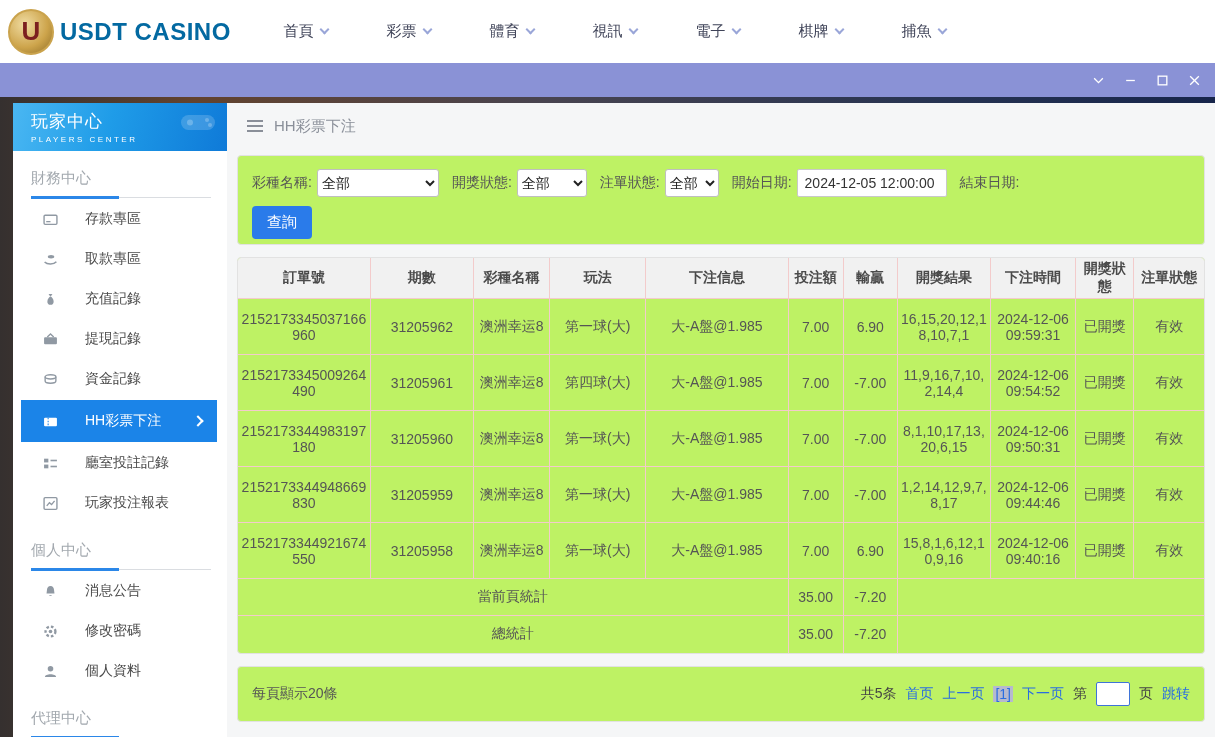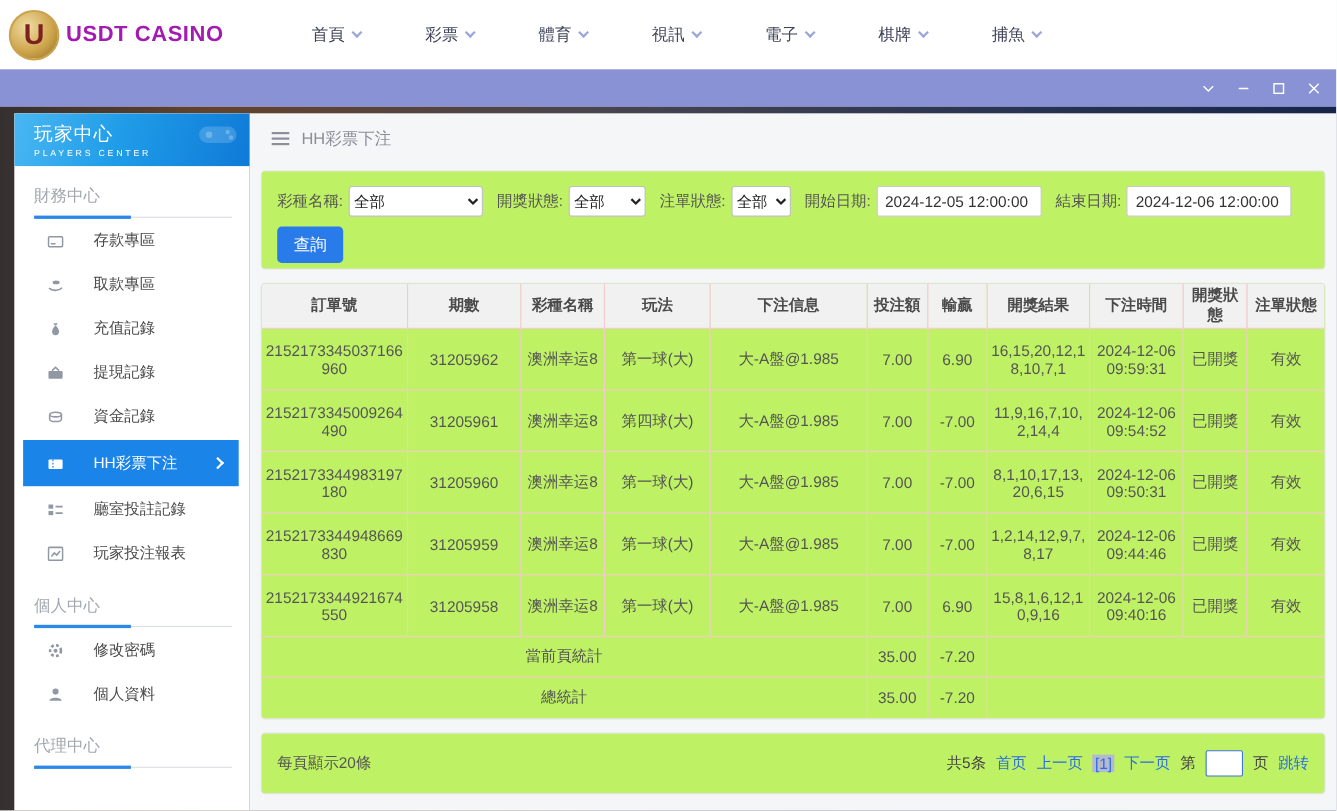--- a/index.html
+++ b/index.html
@@ -6,21 +6,21 @@
   body { font-family:"Liberation Sans", sans-serif; background:#fff; }
   .screen { position:relative; width:1215px; height:737px; overflow:hidden; background:#fff; }
 
   
   .topnav { height:63px; background:#fff; display:flex; align-items:center; }
   .brand { display:flex; align-items:center; margin-left:8px; width:238px; cursor:pointer; }
   .logo-badge { width:46px; height:46px; border-radius:50%; flex-shrink:0;
     background:radial-gradient(circle at 35% 32%, #f0dca2, #cda44b 58%, #8f6d26);
     border:2px solid #caa34d; display:flex; align-items:center; justify-content:center;
     color:#7c2020; font-weight:bold; font-size:26px; }
-  .logo-text { margin-left:6px; font-size:20px; font-weight:bold; color:#a21caf; letter-spacing:.5px; white-space:nowrap; }
+  .logo-text { margin-left:6px; font-size:24px; font-weight:bold; color:#0369a1; letter-spacing:.5px; white-space:nowrap; }
   .mainnav { display:flex; margin-left:8px; }
   .nav-item { width:103px; display:flex; justify-content:center; align-items:center; gap:7px;
     color:#3f4358; font-size:15px; cursor:pointer; }
   .chev { width:7px; height:7px; border-right:2px solid #9aa6d8; border-bottom:2px solid #9aa6d8;
     transform:rotate(45deg); margin-top:-4px; }
 
   
   .titlebar { height:34px; background:#8a92d6; display:flex; justify-content:flex-end; align-items:center;
     padding-right:8px; }
   .win-btn { width:26px; height:24px; margin-left:6px; display:flex; align-items:center; justify-content:center; cursor:pointer; }
@@ -251,20 +251,29 @@
         </div>
 
         <div class="section">
           <div class="sec-title">個人中心</div>
           <div class="sec-line"></div>
         </div>
 
         <div class="side-item">
           <span class="sicon">
               <svg width="15" height="15" viewBox="0 0 14 14">
+                <path d="M7 1.8 C4.8 1.8 3.8 3.6 3.7 5.6 L3.3 8.8 L10.7 8.8 L10.3 5.6 C10.2 3.6 9.2 1.8 7 1.8 Z" fill="currentColor"></path>
+                <path d="M5.7 10.2 a1.4 1.4 0 0 0 2.6 0 Z" fill="currentColor"></path>
+              </svg>
+            </span>
+          <span>消息公告</span>
+        </div>
+        <div class="side-item">
+          <span class="sicon">
+              <svg width="15" height="15" viewBox="0 0 14 14">
                 <circle cx="7" cy="7" r="4.6" fill="none" stroke="currentColor" stroke-width="2.2" stroke-dasharray="2.4 1.9"></circle>
                 <circle cx="7" cy="7" r="1.7" fill="currentColor"></circle>
               </svg>
             </span>
           <span>修改密碼</span>
         </div>
         <div class="side-item">
           <span class="sicon">
               <svg width="15" height="15" viewBox="0 0 14 14">
                 <circle cx="7" cy="4.4" r="2.6" fill="currentColor"></circle>
@@ -301,21 +310,20 @@
             <select class="sel-draw">
               <option>全部</option>
             </select>
             <label class="gap">注單狀態:</label>
             <select class="sel-order">
               <option>全部</option>
             </select>
             <label class="gap">開始日期:</label>
             <input class="date-input" type="text" value="2024-12-05 12:00:00" style="">
             <label class="gap">結束日期:</label>
-            <input class="date-input" type="text" value="2024-12-06 12:00:00" style="">
           </div>
           <button class="btn-query">查詢</button>
         </div>
 
         <div class="card table-card">
           <table>
             <colgroup>
               <col style="width:132px">
                 <col style="width:103px">
                 <col style="width:76px">

